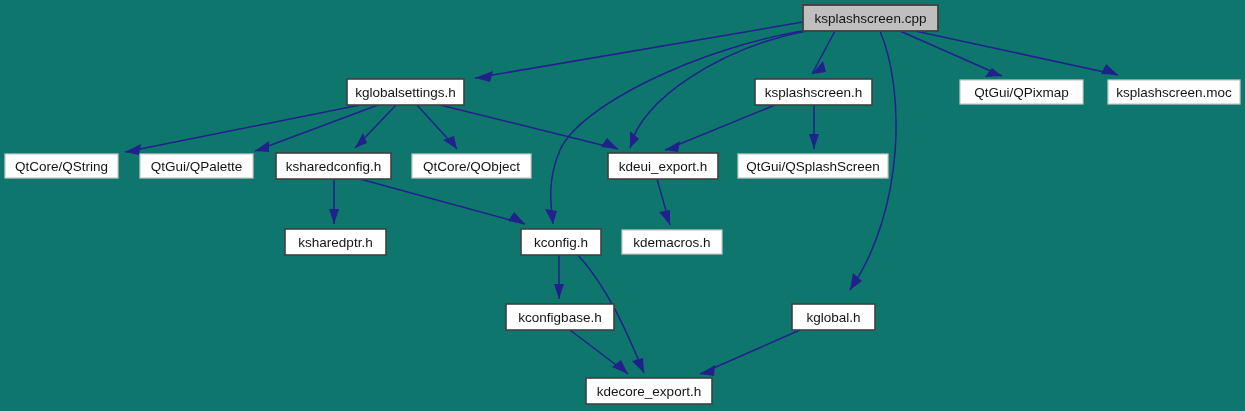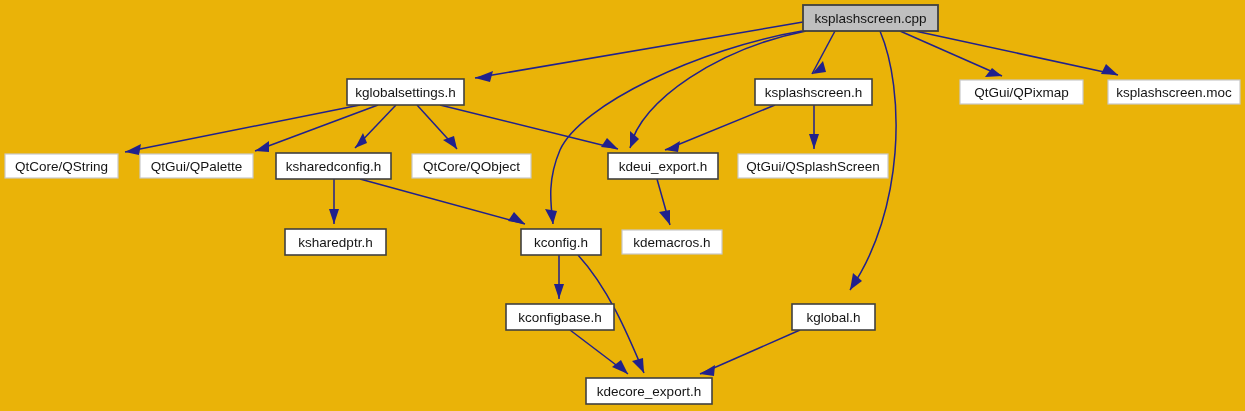--- a/index.html
+++ b/index.html
@@ -4,21 +4,21 @@
 <style>
   html, body {
     margin: 0;
     padding: 0;
     background: #ffffff;
   }
   #graph-root {
     position: relative;
     width: 1245px;
     height: 411px;
-    background: #eab308;
+    background: #0f766e;
     font-family: "Liberation Sans", sans-serif;
     overflow: hidden;
   }
   #graph-svg {
     position: absolute;
     top: 0;
     left: 0;
     width: 1245px;
     height: 411px;
   }

